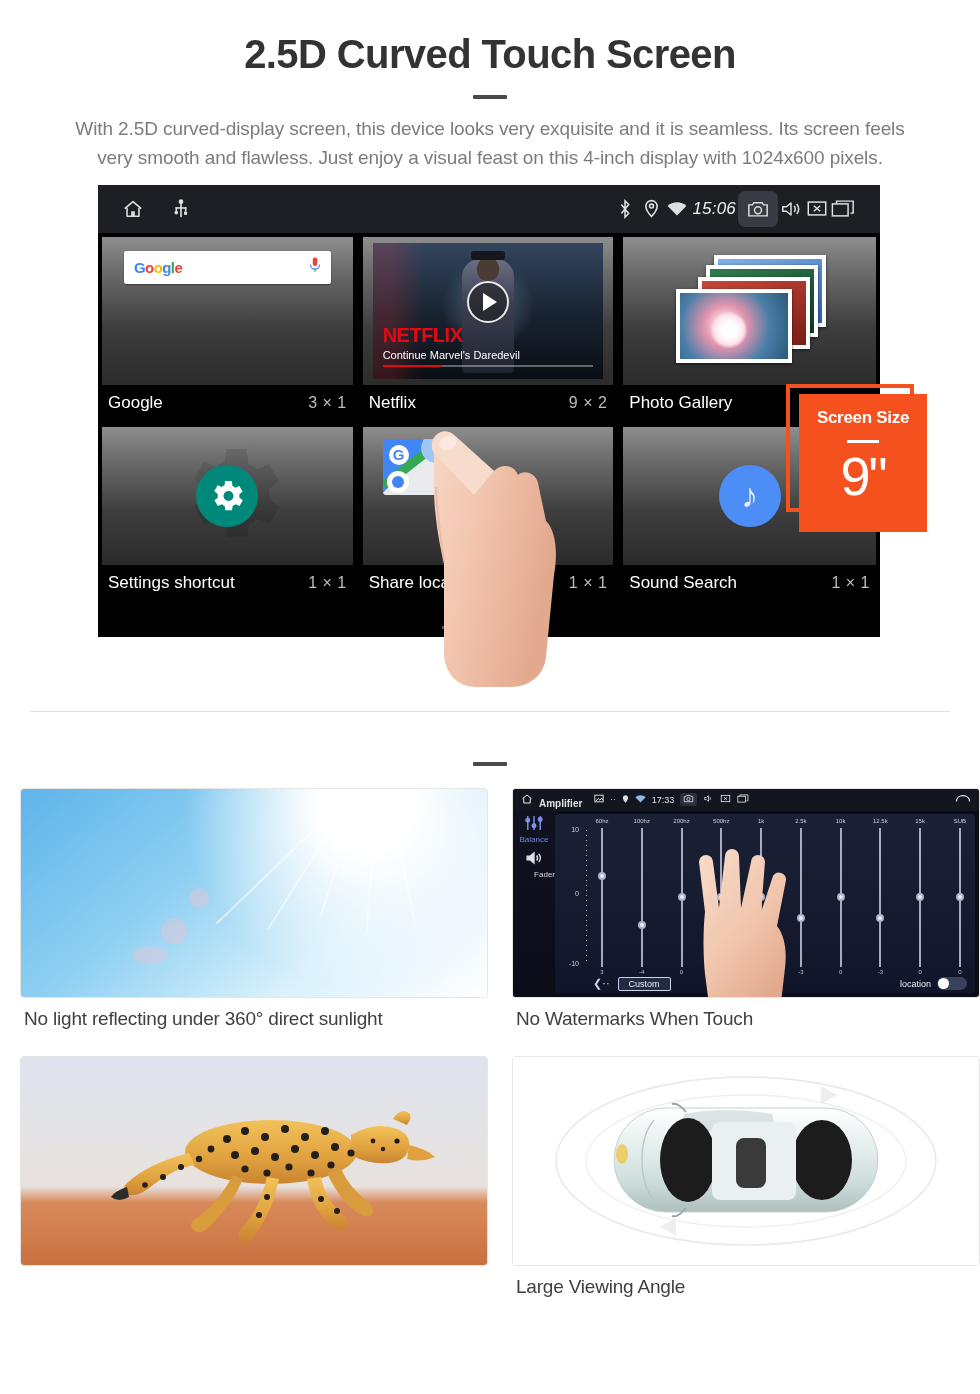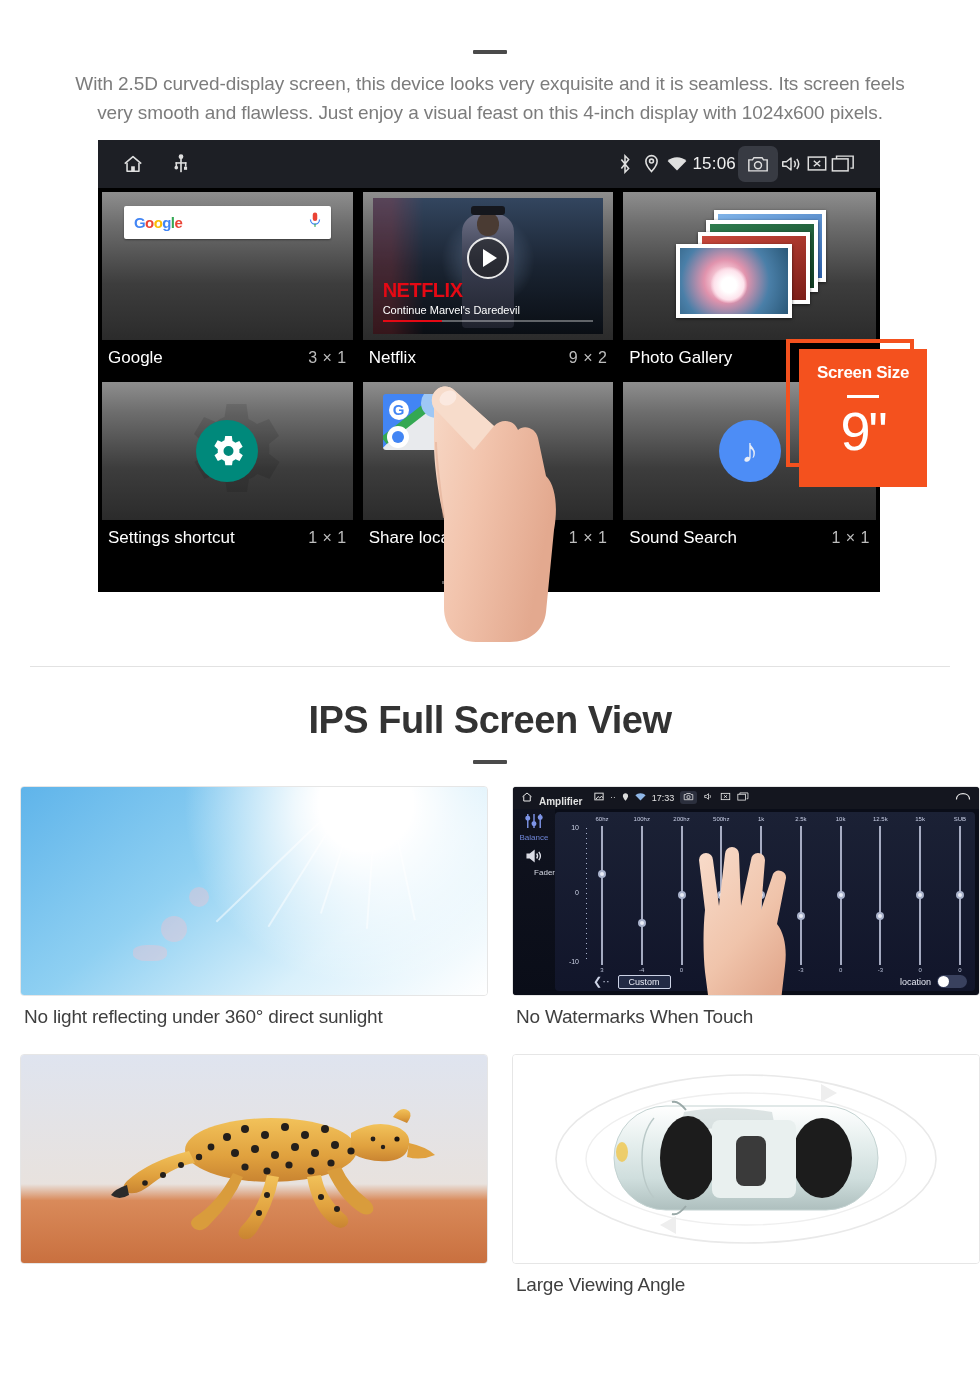--- a/index.html
+++ b/index.html
@@ -35,21 +35,21 @@
   .device-wrap { position: relative; width: 980px; height: 500px; margin-top: 12px; }
   .device {
     position: absolute; left: 98px; top: 0; width: 782px; height: 452px;
     background: #000; overflow: hidden;
   }
   .statusbar {
     height: 48px; background: #1d1f25; display: flex; align-items: center;
     padding: 0 14px; color: #e8e8e8;
   }
   .sb-left { display: flex; align-items: center; gap: 22px; padding-left: 8px; }
-  .sb-right { margin-left: auto; display: flex; align-items: center; gap: 0; padding-right: 10px; }
+  .sb-right { margin-left: auto; display: flex; align-items: center; gap: 0; padding-right: 10px; font-style: italic; }
   .sb-ico { width: 26px; height: 26px; display: flex; align-items: center; justify-content: center; opacity: .95; }
   .sb-ico svg { display: block; }
   .sb-clock { font-size: 17px; letter-spacing: .2px; color: #f0f0f0; margin: 0 2px 0 2px; }
   .sb-ico.active { background: #3a3d45; border-radius: 7px; width: 40px; height: 36px; }
 
   .grid { display: grid; grid-template-columns: 1fr 1fr 1fr; }
   .cell { position: relative; border-right: 2px solid #000; }
   .cell:last-child { border-right: none; }
   .tile {
     height: 148px; margin: 4px 4px 0 4px;
@@ -229,20 +229,21 @@
   
   .cheetah { position:absolute; inset:0; background: linear-gradient(180deg,#dfe4ef 0%, #e8e2de 62%, #d98a5a 70%, #c9703f 100%); }
 
   
   .carscene { position:absolute; inset:0; background:#fff; display:flex; align-items:center; justify-content:center; }
 </style>
 </head>
 <body>
 
 <div class="sec1">
+  <h1 class="title">2.5D Curved Touch Screen</h1>
   <div class="title-rule"></div>
   <p class="intro">With 2.5D curved-display screen, this device looks very exquisite and it is seamless. Its screen feels very smooth and flawless. Just enjoy a visual feast on this 4-inch display with 1024x600 pixels.</p>
 
   <div class="device-wrap">
 
     <div class="device">
 
       <div class="statusbar">
         <div class="sb-left">
           <span class="sb-ico">
@@ -449,21 +450,20 @@
       <div class="bt">Screen Size</div>
       <div class="brule"></div>
       <div class="bv">9"</div>
     </div>
   </div>
 
   <div class="divider"></div>
 </div>
 
 <div class="sec2">
-  <h2 class="title2">IPS Full Screen View</h2>
   <div class="title-rule"></div>
 
   <div class="cards">
 
     <div class="card">
       <div class="card-img">
         <div class="sun">
           <span class="ray" style="left:72%;top:6%;width:2px;height:120px;transform:rotate(18deg);"></span>
           <span class="ray" style="left:70%;top:6%;width:2px;height:150px;transform:rotate(32deg);"></span>
           <span class="ray" style="left:68%;top:8%;width:2px;height:170px;transform:rotate(46deg);"></span>

